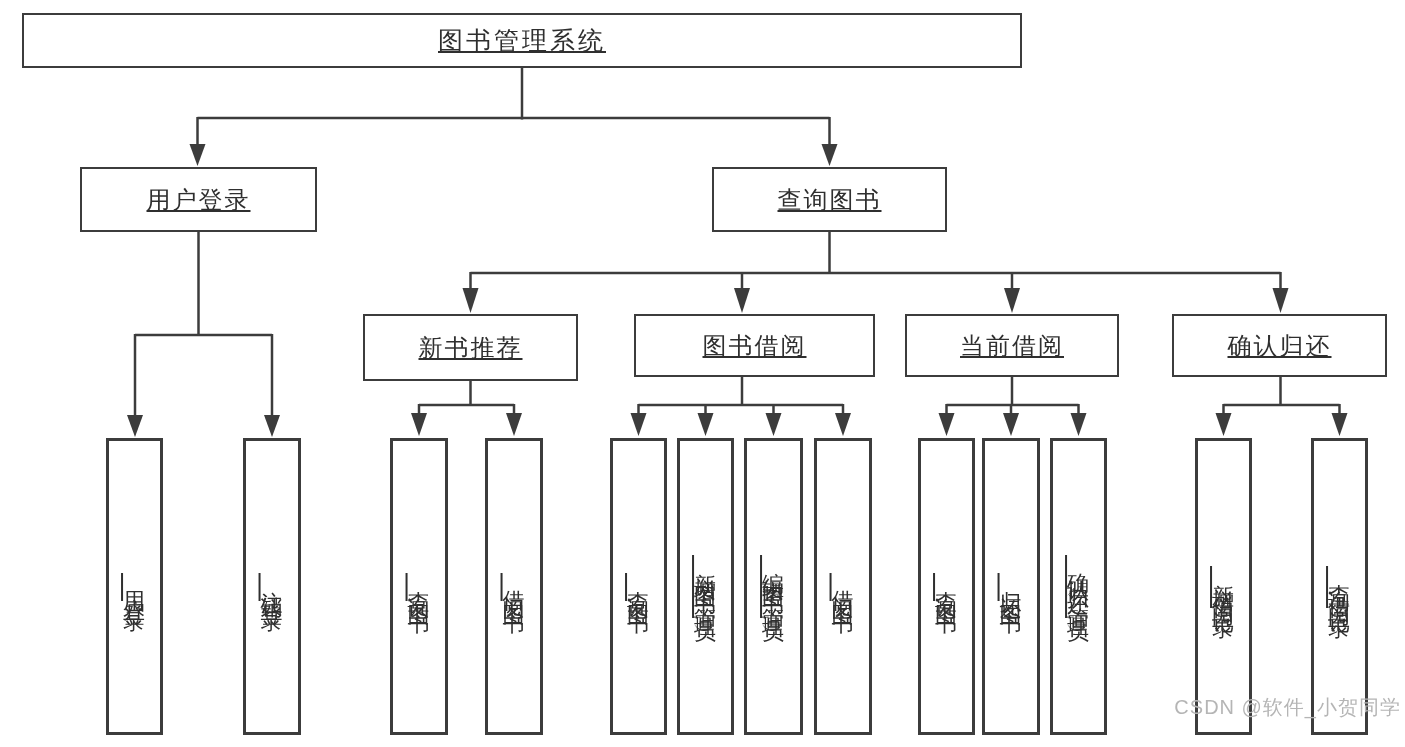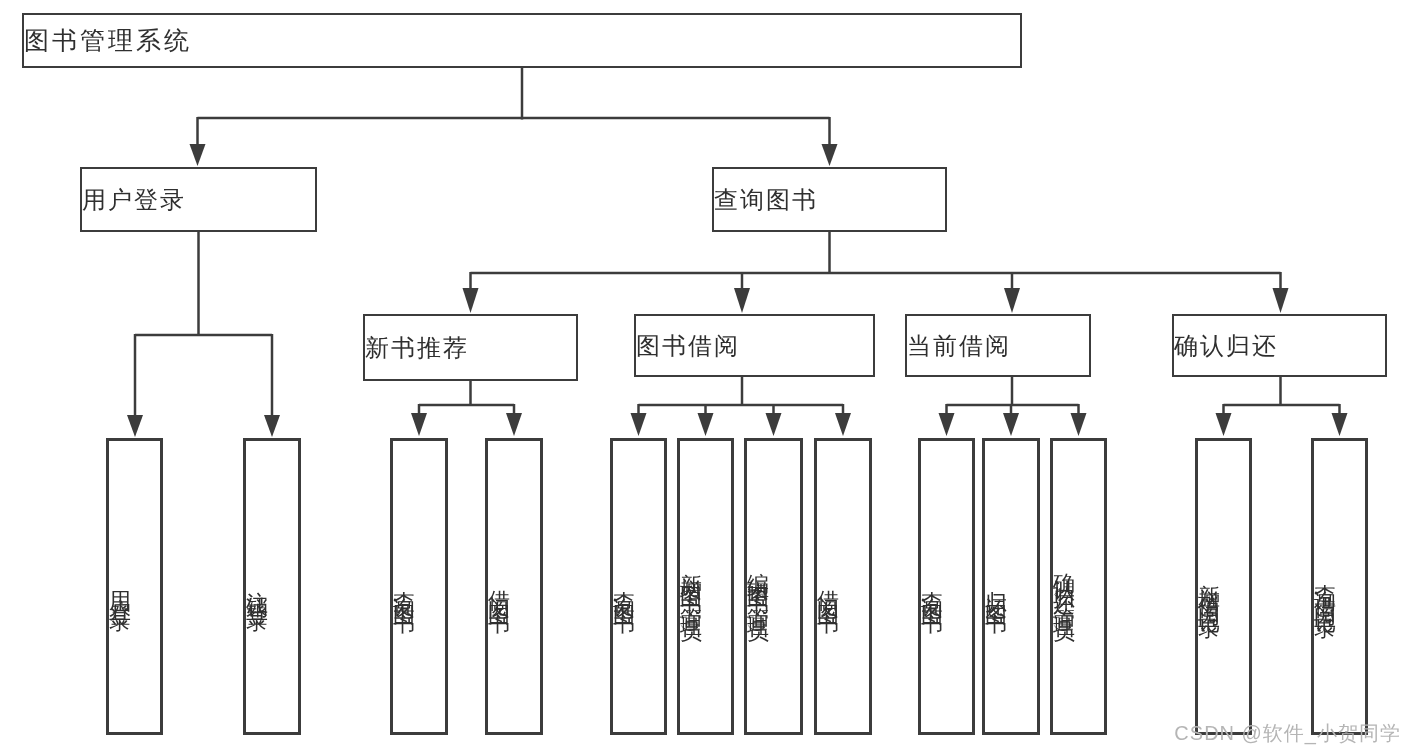--- a/index.html
+++ b/index.html
@@ -20,38 +20,40 @@
   svg.wires { position: absolute; left: 0; top: 0; width: 1405px; height: 747px; }
   .ln { stroke: var(--line); stroke-width: 2.5; fill: none; }
   .ar { fill: var(--line); stroke: none; }
   .node {
     position: absolute;
     background: #fff;
     border: 2px solid var(--line);
     box-sizing: border-box;
     display: flex;
     align-items: center;
+    justify-content: center;
     color: var(--text);
+    text-decoration: underline;
   }
   .node .lbl { white-space: nowrap; }
   .h .lbl { font-size: 24px; letter-spacing: 2px; }
   .root-node .lbl { font-size: 25px; letter-spacing: 3px; }
   .v { border-width: 3px; }
   .v .lbl {
     writing-mode: vertical-rl;
     text-orientation: mixed;
     font-size: 22px;
     letter-spacing: 7px;
     line-height: 1.05;
     white-space: nowrap;
   }
   .wm {
     position: absolute;
     right: 4px;
-    bottom: 0;
+    bottom: 26px;
     font-size: 20px;
     color: var(--watermark);
     letter-spacing: 1px;
     margin-top: 48px;
   }
 </style>
 </head>
 <body>
 
 <div class="canvas">
@@ -128,21 +130,21 @@
   <div class="node h" style="left:712px; top:167px; width:235px; height:65px;">
     <span class="lbl">查询图书</span>
   </div>
 
   <div class="node h" style="left:363px; top:314px; width:215px; height:67px;">
     <span class="lbl">新书推荐</span>
   </div>
   <div class="node h" style="left:634px; top:314px; width:241px; height:63px;">
     <span class="lbl">图书借阅</span>
   </div>
-  <div class="node h" style="left:905px; top:314px; width:186px; height:63px;">
+  <div class="node h" style="left:905px; top:314px; width:214px; height:63px;">
     <span class="lbl">当前借阅</span>
   </div>
   <div class="node h" style="left:1172px; top:314px; width:215px; height:63px;">
     <span class="lbl">确认归还</span>
   </div>
 
   <div class="node v" style="left:106px; top:438px; width:57px; height:297px;">
     <span class="lbl">用户登录</span>
   </div>
   <div class="node v" style="left:243px; top:438px; width:58px; height:297px;">

